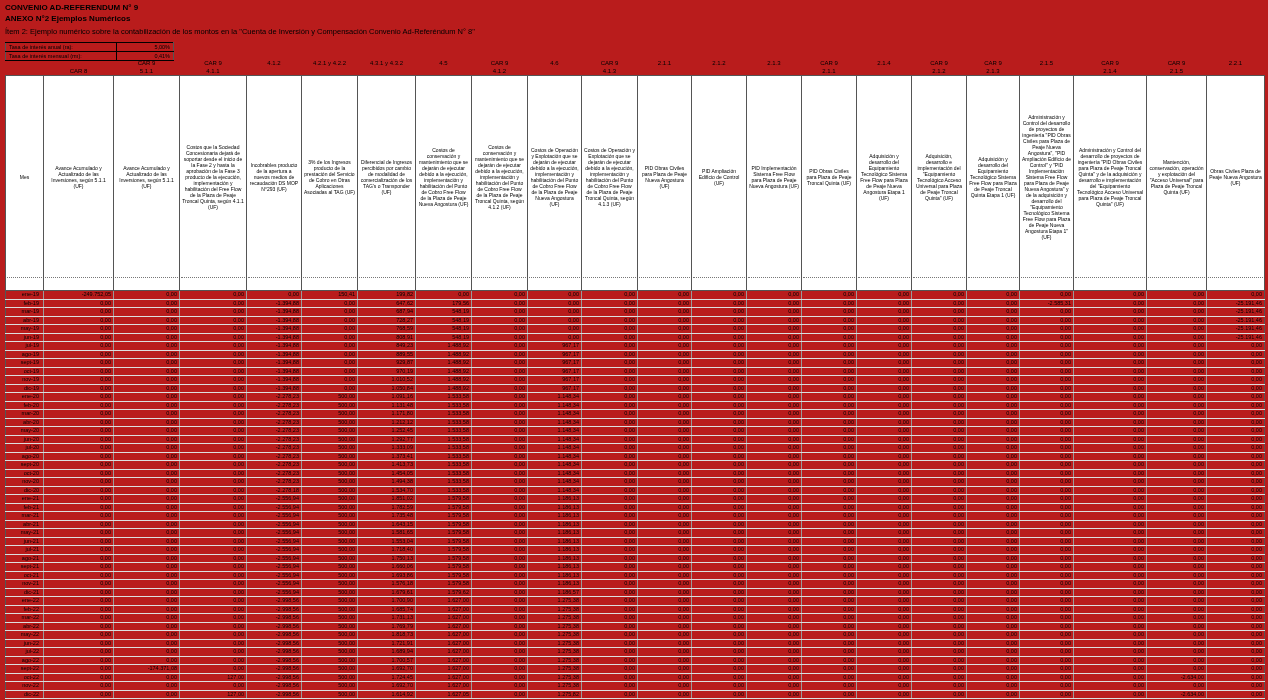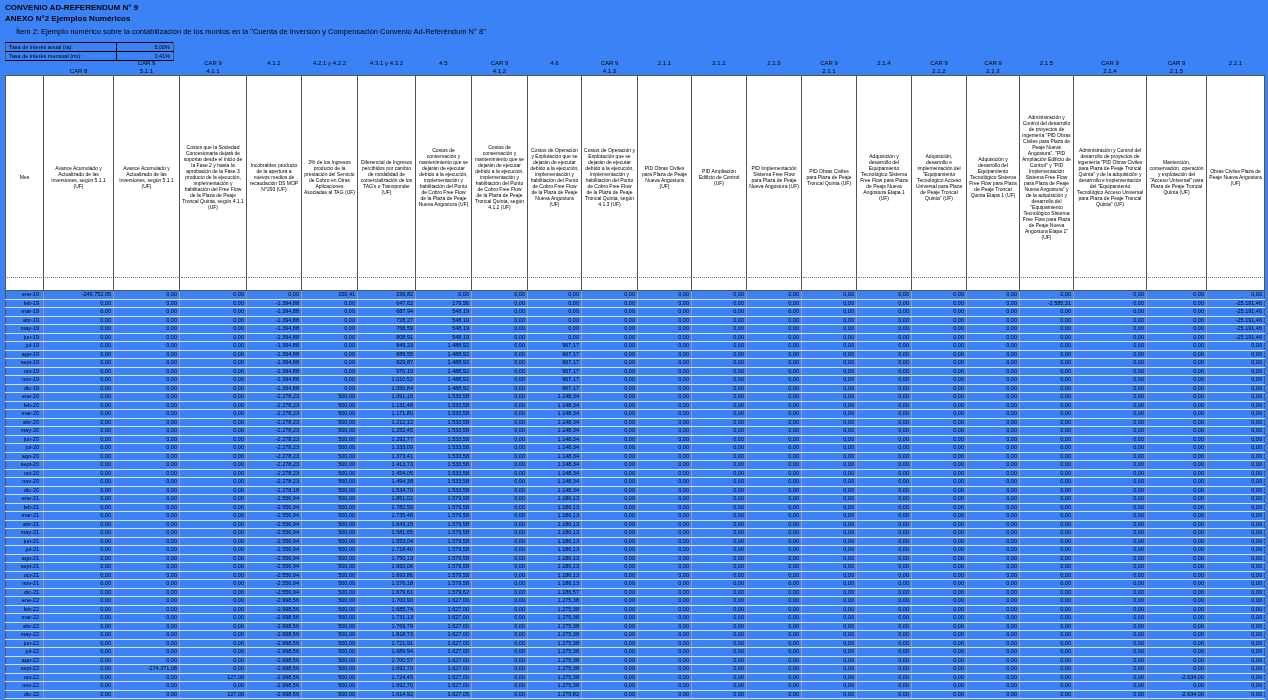--- a/index.html
+++ b/index.html
@@ -1,23 +1,23 @@
 <!DOCTYPE html>
 <html><head>
 <meta charset="utf-8">
 <style>
   html, body { margin: 0; padding: 0; background: #ffffff; }
   body {
     width: 1268px; height: 700px; overflow: hidden;
     font-family: "Liberation Sans", sans-serif; color: #000;
   }
-  .page { position: relative; width: 1268px; height: 700px; background: #3b82f6; }
+  .page { position: relative; width: 1268px; height: 700px; background: #b91c1c; }
 
   .titles { position: absolute; top: 3px; left: 5px; font-size: 8px; font-weight: bold; line-height: 1.35; }
-  .item-line { position: absolute; top: 27px; left: 16px; font-size: 7.5px; }
+  .item-line { position: absolute; top: 27px; left: 5px; font-size: 7.5px; }
 
   .rates { position: absolute; top: 42px; left: 5px; border-collapse: collapse; font-size: 6.5px; }
   .rates td { border: 1px solid #000; padding: 0 3px; height: 8px; line-height: 8px; white-space: nowrap; }
   .rates .lbl { width: 104px; text-align: left; }
   .rates .val { width: 50px; text-align: right; }
 
   .main-table {
     position: absolute; top: 59px; left: 5px;
     border-collapse: collapse; table-layout: fixed; width: 1259px;
   }

